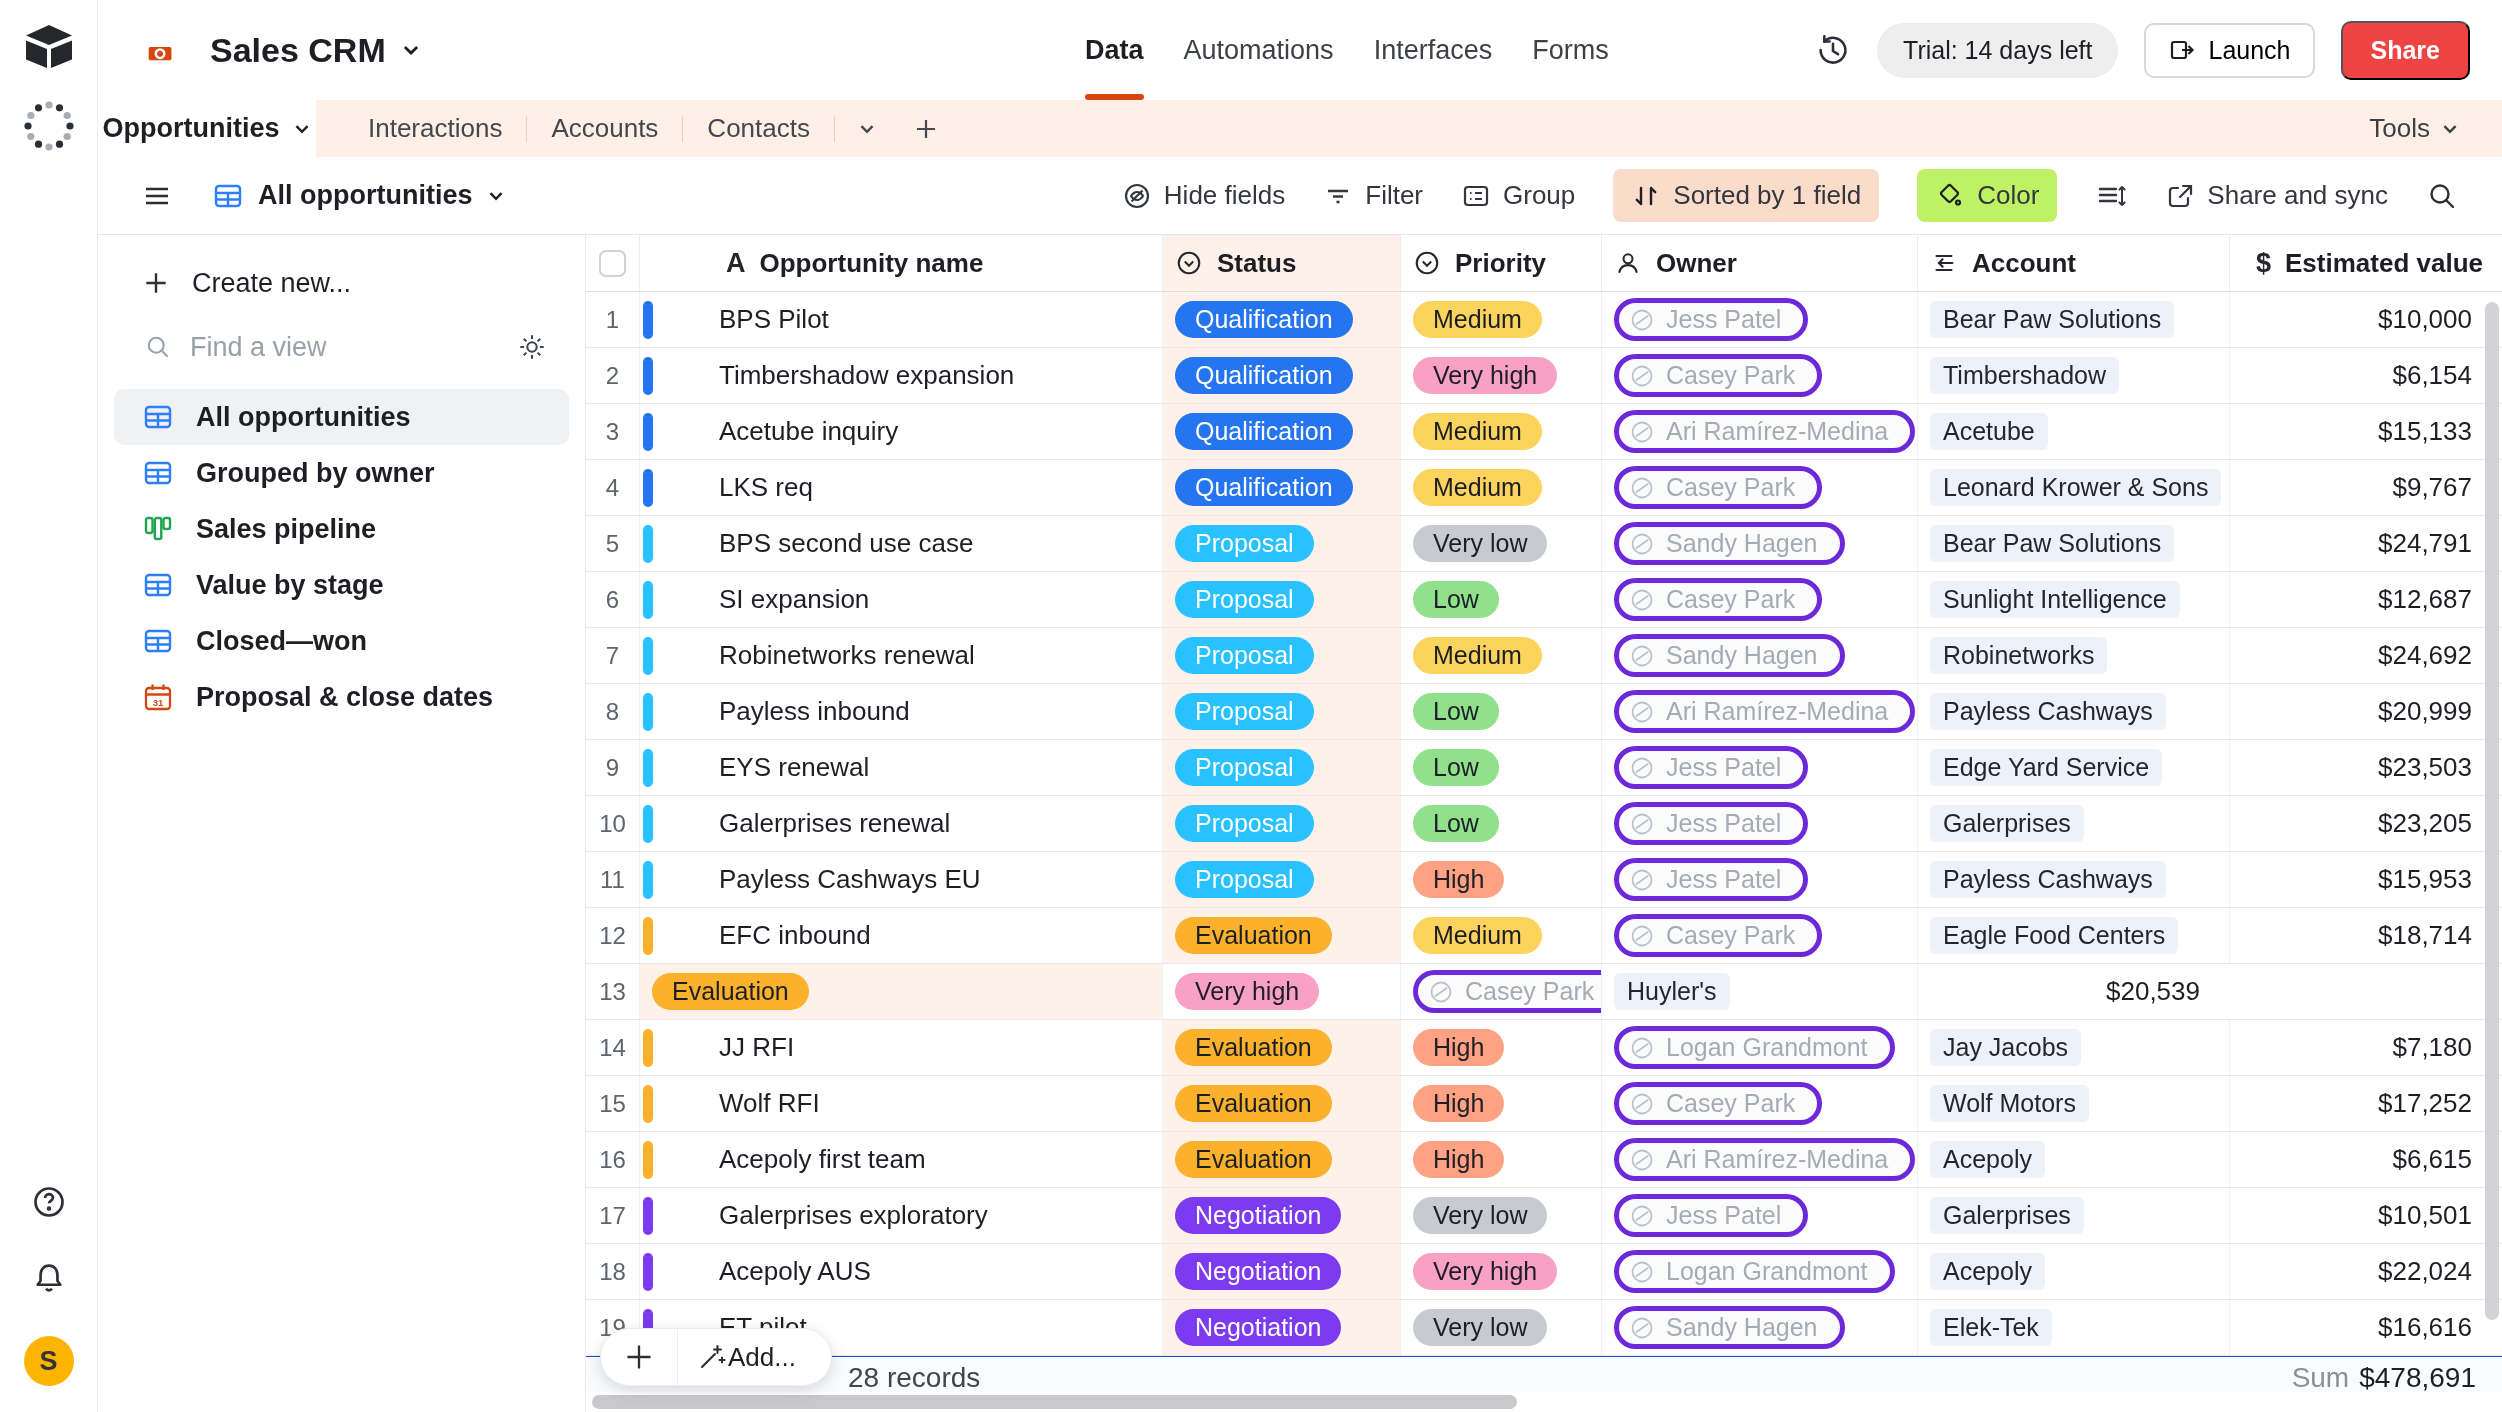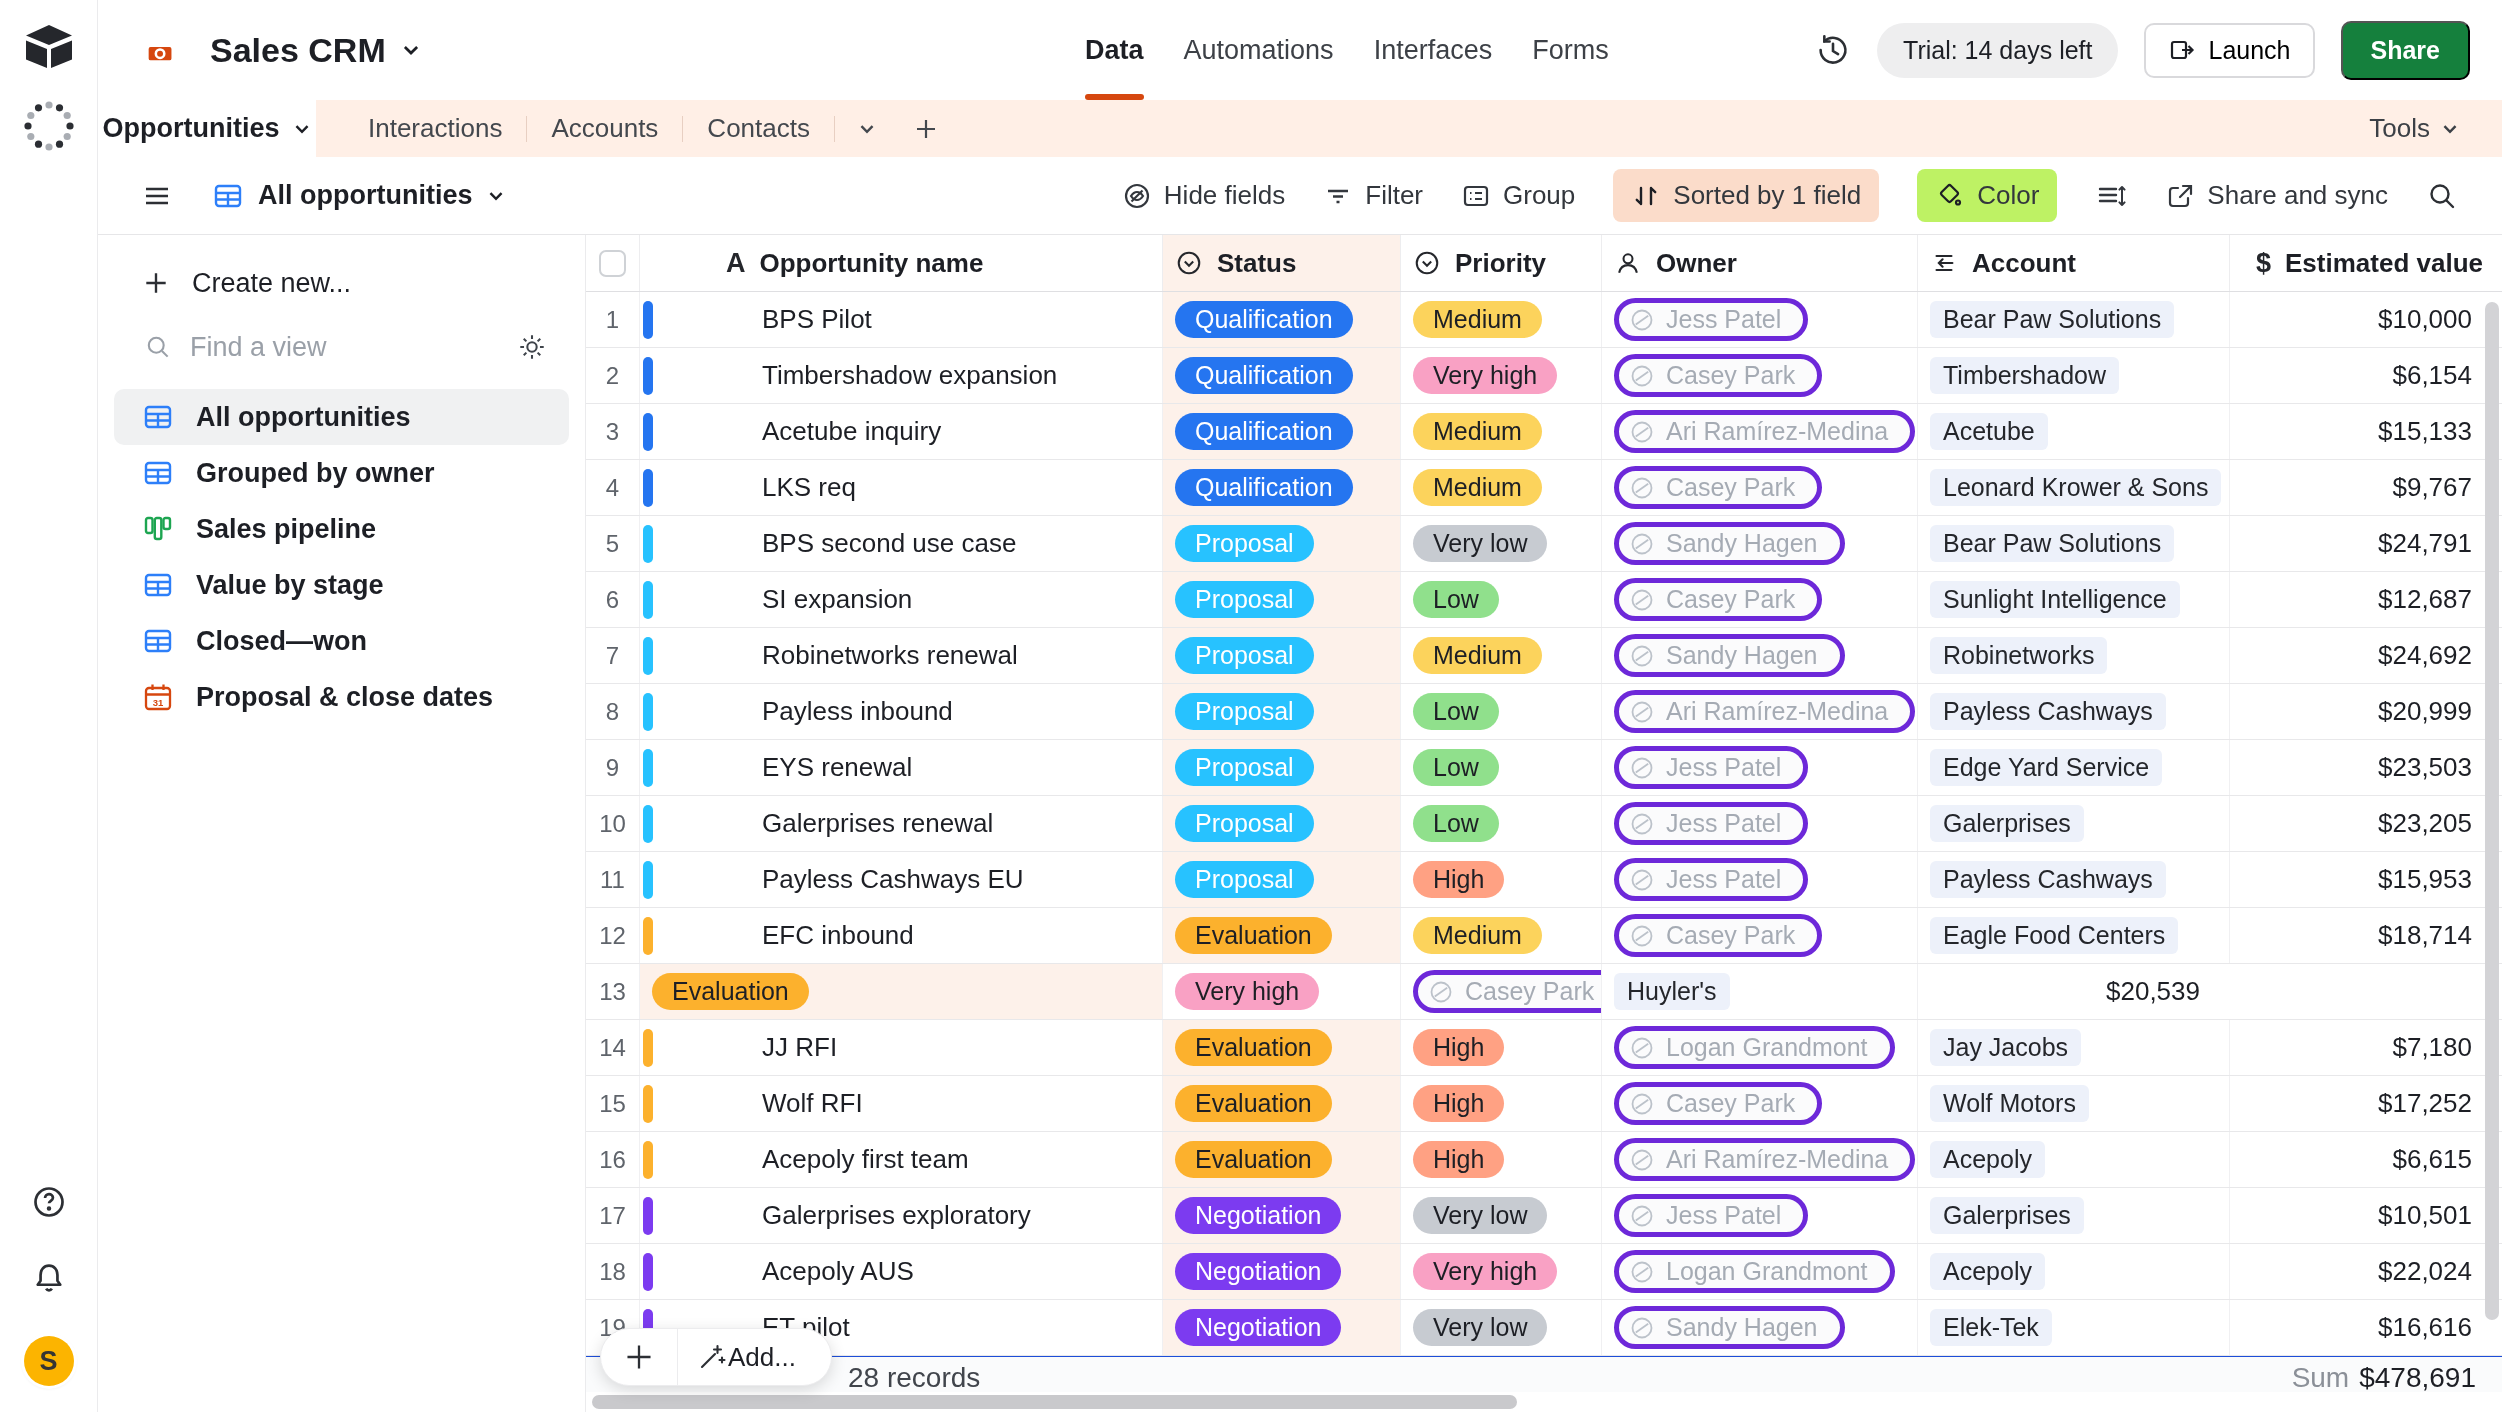--- a/index.html
+++ b/index.html
@@ -76,21 +76,21 @@
   .hc.first { justify-content:center; padding-left:0; }
   .hc.namec { padding-left:86px; }
   .hc.statusc { background:#fdf1ea; }
   .hc.valc { justify-content:flex-start; padding-left:26px; border-right:none; }
   .hicon { color:#25272c; }
   .checkbox { width:27px; height:27px; border:2px solid #cfd2d6; border-radius:7px; background:#fff; }
 
   .row { height:56px; border-bottom:1px solid #e8e8ea; background:#fff; }
   .c { display:flex; align-items:center; border-right:1px solid #f0f0f2; overflow:hidden; }
   .c.num { justify-content:center; font-size:24px; color:#5f646b; }
-  .c.namec { padding-left:0;gap:43px; }
+  .c.namec { padding-left:0; }
   .bar { width:10px; height:38px; border-radius:5px; margin-left:3px; flex:none; }
   .nm { margin-left:66px; font-size:26px; white-space:nowrap; }
   .c.statusc { background:#fdf1ea; padding-left:12px; }
   .c.prioc, .c.ownerc, .c.acctc { padding-left:12px; }
   .c.valc { justify-content:flex-end; padding-right:30px; font-size:26px; border-right:none; }
   .pill { display:inline-flex; align-items:center; height:37px; padding:0 20px; border-radius:19px; font-size:25px; white-space:nowrap; }
   .owner-chip { display:inline-flex; align-items:center; gap:10px; height:43px; padding:0 22px 0 9px; border-radius:22px;
                 background:#fbfbfc; border:5px solid #6d28d9; color:#a5abb4; font-size:25px; white-space:nowrap; }
   .owner-chip svg { color:#bcc2ca; }
   .acct-chip { display:inline-flex; align-items:center; height:37px; padding:0 13px; border-radius:6px; background:#edf1fa;
@@ -189,21 +189,21 @@
       </svg>
     </span>
     <span class="trial-pill">Trial: 14 days left</span>
     <button class="launch-btn">
       <svg width="28" height="28" viewBox="0 0 28 28" fill="none" stroke="#1d1f25" stroke-width="2.2">
         <rect x="4" y="6" width="14" height="16" rx="2"></rect>
         <path d="M14 14h10M20.5 10l4 4-4 4"></path>
       </svg>
       <span>Launch</span>
     </button>
-    <button class="share-btn" id="share-btn" style="background: #15803d;">Share</button>
+    <button class="share-btn" id="share-btn" style="background: #ef4444;">Share</button>
   </div>
 </header>
 
 <div class="tabbar" id="tabbar">
   <div class="tab-active">
     <span>Opportunities</span>
     <svg width="20" height="20" viewBox="0 0 18 18" fill="none" stroke="#1d1f25" stroke-width="2.2">
         <path d="M4 6.5l5 5 5-5"></path>
       </svg>
   </div>

